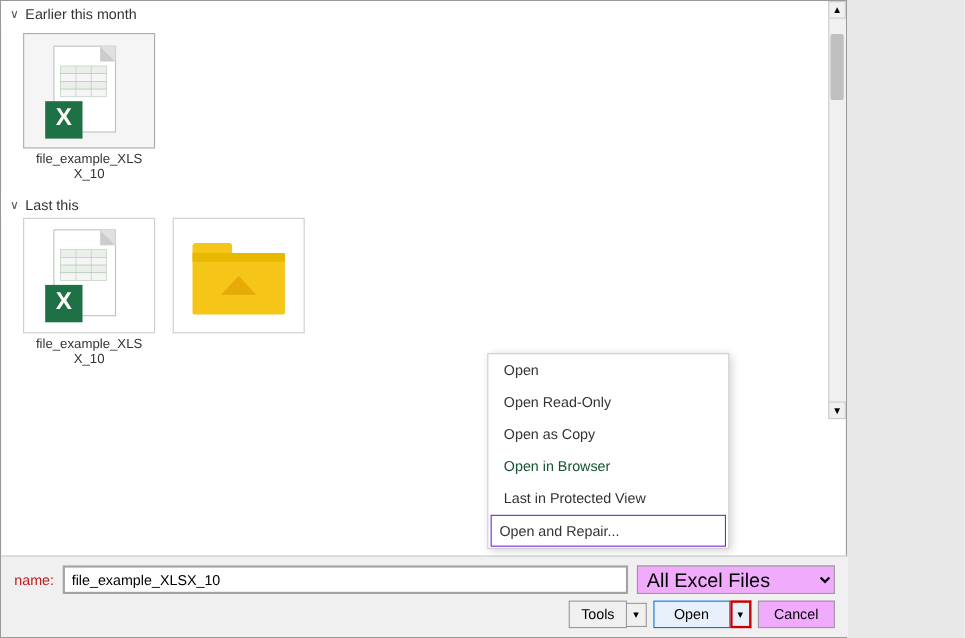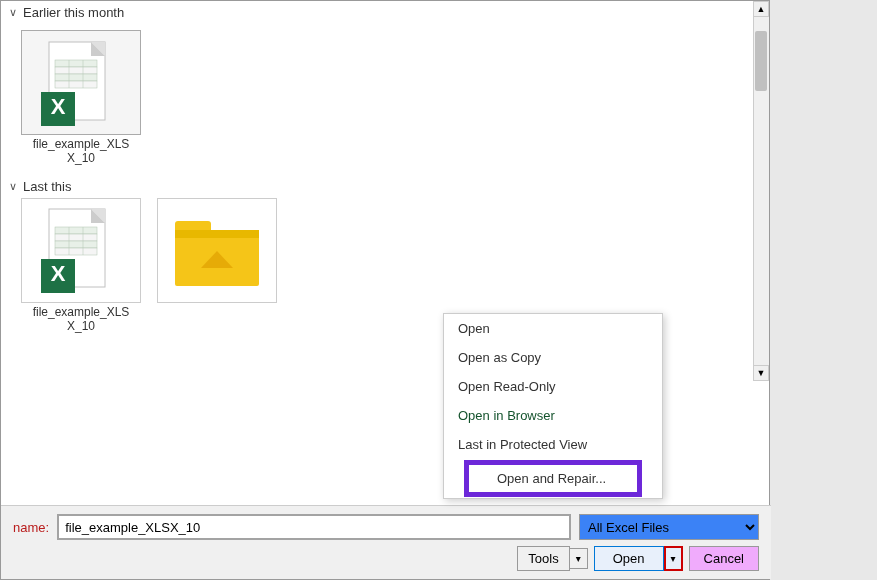--- a/index.html
+++ b/index.html
@@ -136,22 +136,22 @@
       font-size: 13px;
       background: #fff;
       outline: none;
     }
 
     .filetype-select {
       width: 180px;
       height: 26px;
       border: 1px solid #999;
       padding: 2px 4px;
-      font-size: 13px;
-      background: #3b82f6;
+      font-size: 18px;
+      background: #f0abfc;
       outline: none;
       cursor: pointer;
     }
 
     .tools-btn {
       display: flex;
       align-items: center;
       gap: 0;
       margin-right: auto;
       margin-left: auto;
@@ -227,23 +227,23 @@
       cursor: pointer;
       white-space: nowrap;
     }
 
     .dropdown-item.disabled {
       color: #14532d;
       cursor: default;
     }
 
     .dropdown-item.highlighted {
-      border: 5px solid #6d28d9;
-      margin: 1px 20px;
-      padding: 6px 28px;
+      border: 1px solid #6d28d9;
+      margin: 1px 2px;
+      padding: 6px 7px;
     }
 
     
     .scrollbar-track {
       position: absolute;
       right: 0;
       top: 0;
       width: 16px;
       height: 380px;
       background: #f0f0f0;
@@ -412,21 +412,21 @@
           <button class="btn-open">Open</button>
           <button class="btn-open-arrow">▾</button>
         </div>
 
         <button class="btn-cancel">Cancel</button>
       </div>
     </div>
 
     <div class="dropdown-menu">
       <div class="dropdown-item">Open</div>
+      <div class="dropdown-item">Open Read-Only</div>
       <div class="dropdown-item">Open as Copy</div>
-      <div class="dropdown-item">Open Read-Only</div>
       <div class="dropdown-item disabled">Open in Browser</div>
       <div class="dropdown-item">Last in Protected View</div>
       <div class="dropdown-item highlighted">Open and Repair...</div>
     </div>
 
   </div>
 </div>
 
 </body></html>

